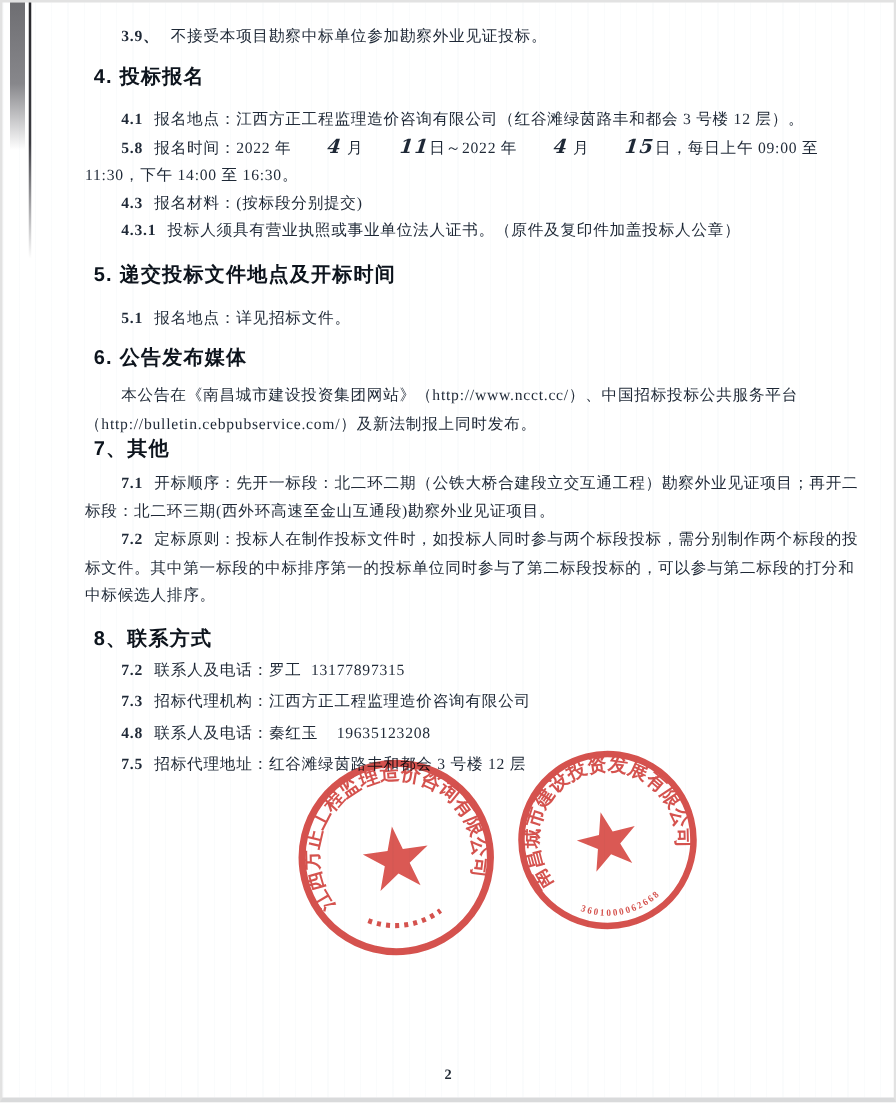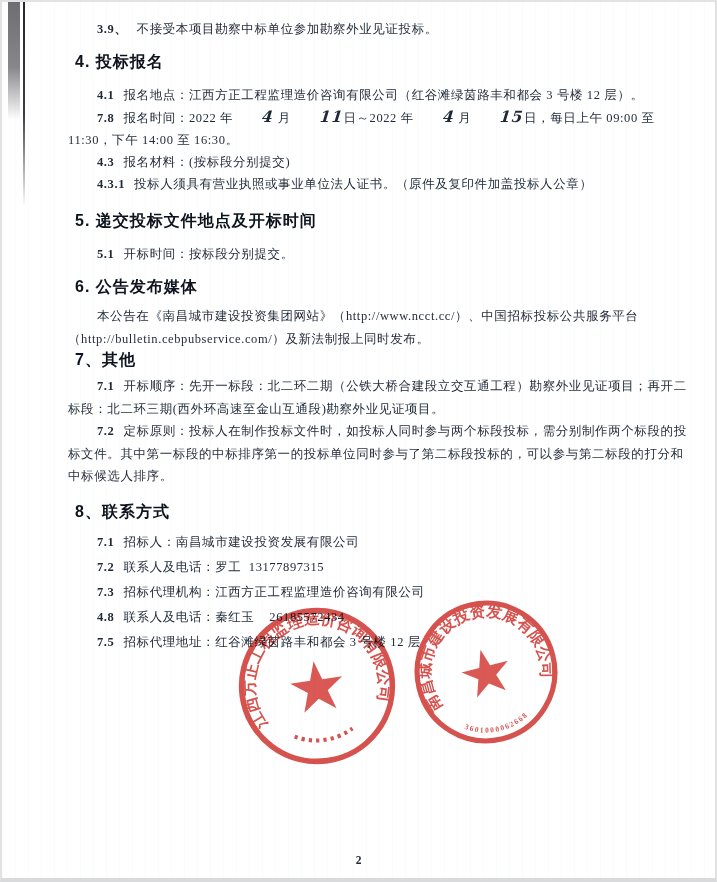--- a/index.html
+++ b/index.html
@@ -76,51 +76,50 @@
   <div class="artifact-line"></div>
 
   <div class="content">
 
     <p class="item"><span class="num">3.9、</span><span class="t">不接受本项目勘察中标单位参加勘察外业见证投标。</span></p>
 
     <p class="h h4">4. 投标报名</p>
 
     <p class="item i41"><span class="num">4.1</span><span class="t">报名地点：江西方正工程监理造价咨询有限公司（红谷滩绿茵路丰和都会 3 号楼 12 层）。</span></p>
 
-    <p class="item"><span class="num">7.8</span><span class="t"><span>报名时间：2022 年</span><span class="hw">4</span><span> 月</span><span class="hw">11</span><span>日～2022 年</span><span class="hw">4</span><span> 月</span><span class="hw">15</span><span>日，每日上午 09:00 至 11:30，下午 14:00 至 16:30。</span></span></p>
+    <p class="item"><span class="num">5.8</span><span class="t"><span>报名时间：2022 年</span><span class="hw">4</span><span> 月</span><span class="hw">11</span><span>日～2022 年</span><span class="hw">4</span><span> 月</span><span class="hw">15</span><span>日，每日上午 09:00 至 11:30，下午 14:00 至 16:30。</span></span></p>
 
     <p class="item"><span class="num">4.3</span><span class="t">报名材料：(按标段分别提交)</span></p>
 
     <p class="item"><span class="num">4.3.1</span><span class="t">投标人须具有营业执照或事业单位法人证书。（原件及复印件加盖投标人公章）</span></p>
 
 
     <p class="h h5">5. 递交投标文件地点及开标时间</p>
 
-    <p class="item i51"><span class="num">5.1</span><span class="t">开标时间：按标段分别提交。</span></p>
+    <p class="item i51"><span class="num">5.1</span><span class="t">报名地点：详见招标文件。</span></p>
 
 
     <p class="h h6">6. 公告发布媒体</p>
 
     <p class="p6">本公告在《南昌城市建设投资集团网站》（http://www.ncct.cc/）、中国招标投标公共服务平台（http://bulletin.cebpubservice.com/）及新法制报上同时发布。</p>
 
     <p class="h h7">7、其他</p>
 
     <p class="item i71"><span class="num">7.1</span><span class="t">开标顺序：先开一标段：北二环二期（公铁大桥合建段立交互通工程）勘察外业见证项目；再开二标段：北二环三期(西外环高速至金山互通段)勘察外业见证项目。</span></p>
 
     <p class="item i72"><span class="num">7.2</span><span class="t">定标原则：投标人在制作投标文件时，如投标人同时参与两个标段投标，需分别制作两个标段的投标文件。其中第一标段的中标排序第一的投标单位同时参与了第二标段投标的，可以参与第二标段的打分和中标候选人排序。</span></p>
 
     <p class="h h8">8、联系方式</p>
 
-    <p class="item c71"><span class="num">7.1</span><span class="t">招标人：南昌城市建设投资发展有限公司</span></p>
 
     <p class="item c"><span class="num">7.2</span><span class="t">联系人及电话：罗工  13177897315</span></p>
 
     <p class="item c"><span class="num">7.3</span><span class="t">招标代理机构：江西方正工程监理造价咨询有限公司</span></p>
 
-    <p class="item c"><span class="num">4.8</span><span class="t">联系人及电话：秦红玉    26185572434</span></p>
+    <p class="item c"><span class="num">4.8</span><span class="t">联系人及电话：秦红玉    19635123208</span></p>
 
     <p class="item c"><span class="num">7.5</span><span class="t">招标代理地址：红谷滩绿茵路丰和都会 3 号楼 12 层</span></p>
 
   </div>
 
   <svg class="seal seal-left" viewBox="0 0 200 200">
     <circle cx="100" cy="100" r="93" fill="none" stroke="#cf3a35" stroke-width="7"></circle>
     <path id="arcL" d="M 33.3 138.5 A 77 77 0 1 1 166.7 138.5" fill="none"></path>
     <text font-size="20" fill="#cf3a35">
       <textPath href="#arcL" xlink:href="#arcL" startOffset="0" textLength="312" lengthAdjust="spacingAndGlyphs">江西方正工程监理造价咨询有限公司</textPath>

